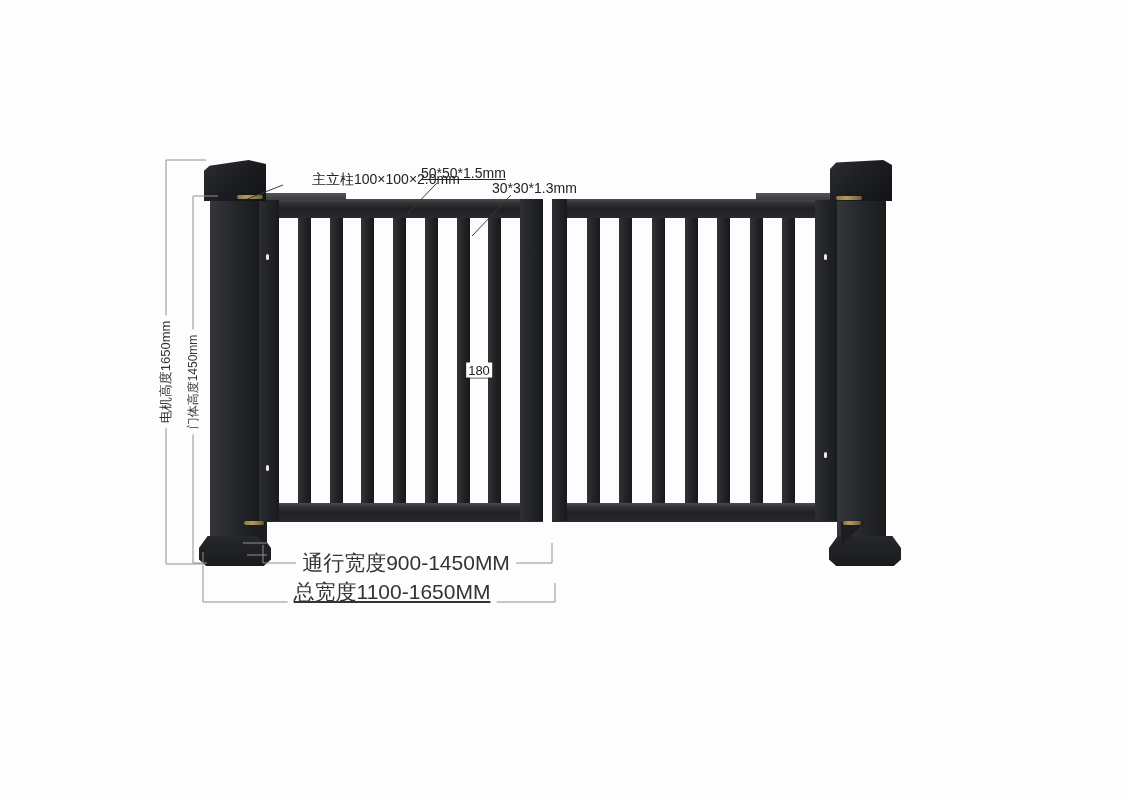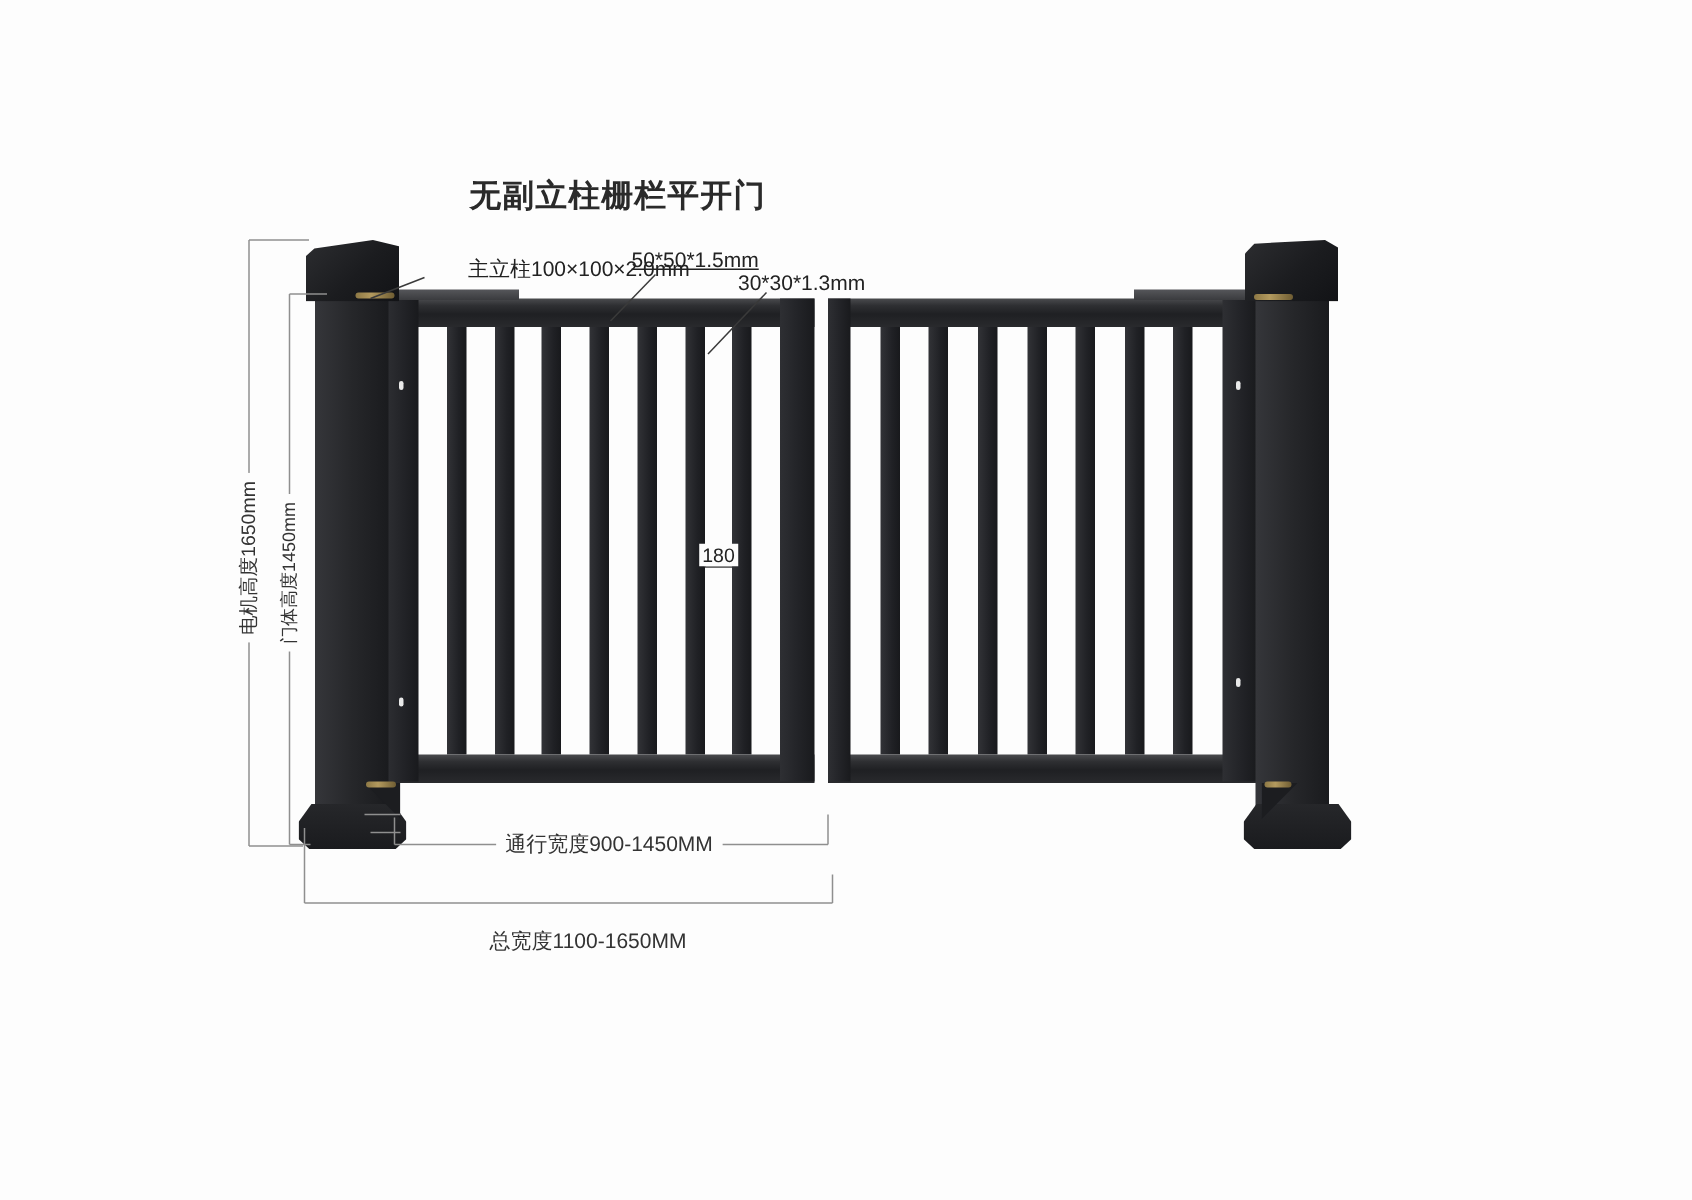--- a/index.html
+++ b/index.html
@@ -11,21 +11,21 @@
   
   .title{
     left:412px;top:130px;transform:translate(-50%,-50%);
     font-size:21px;font-weight:600;letter-spacing:1px;color:#2a2a2a;white-space:nowrap;z-index:6;
   }
   .callout{
     font-size:14px;color:#222;white-space:nowrap;z-index:6;
   }
   .dim-text-h{
     transform:translate(-50%,-50%);background:#fdfdfd;padding:0 6px;
-    font-size:14px;color:#333;white-space:nowrap;z-index:6;
+    font-size:21px;color:#333;white-space:nowrap;z-index:6;
   }
   .dim-text-v{
     transform:translate(-50%,-50%) rotate(-90deg);background:#fdfdfd;padding:0 5px;
     color:#333;white-space:nowrap;z-index:6;
   }
   .gap-label{
     left:479px;top:370px;transform:translate(-50%,-50%);
     font-size:13px;color:#222;background:#fdfdfd;padding:0 2px;z-index:6;
   }
   
@@ -71,21 +71,20 @@
   .hole{
     width:3px;height:6px;border-radius:2px;background:#e9e9e9;z-index:3;
   }
   svg.lines{position:absolute;left:0;top:0;z-index:5;}
 </style>
 </head>
 <body>
 
 <div class="stage">
 
-  <div class="abs title">无副立柱栅栏平开门</div>
 
   <div>
     <div class="abs rail" style="left:222px;top:199px;width:321px;"></div>
     <div class="abs rail" style="left:222px;top:503px;width:321px;"></div>
     <div class="abs stile" style="left:257px;width:22px;"></div>
     <div class="abs stile" style="left:520px;width:23px;"></div>
     <div class="abs pickets" style="left:279px;width:241px;">
       <div class="picket"></div>
       <div class="picket"></div>
       <div class="picket"></div>
@@ -173,15 +172,15 @@
   <div class="abs callout" style="left:284px;top:171px;margin-left:28px;">主立柱100×100×2.0mm</div>
   <div class="abs callout" style="left:421px;top:165px;text-decoration:underline;">50*50*1.5mm</div>
   <div class="abs callout" style="left:492px;top:180px;">30*30*1.3mm</div>
 
   <div class="abs gap-label">180</div>
 
   <div class="abs dim-text-v" style="left:166px;top:372px;font-size:13px;">电机高度1650mm</div>
   <div class="abs dim-text-v" style="left:193px;top:382px;font-size:12px;">门体高度1450mm</div>
 
   <div class="abs dim-text-h" style="left:406px;top:563px;">通行宽度900-1450MM</div>
-  <div class="abs dim-text-h" style="left:392px;top:628px;">总宽度1100-1650MM</div>
+  <div class="abs dim-text-h" style="left:392px;top:592px;text-decoration:underline;">总宽度1100-1650MM</div>
 
 </div>
 
 </body></html>

